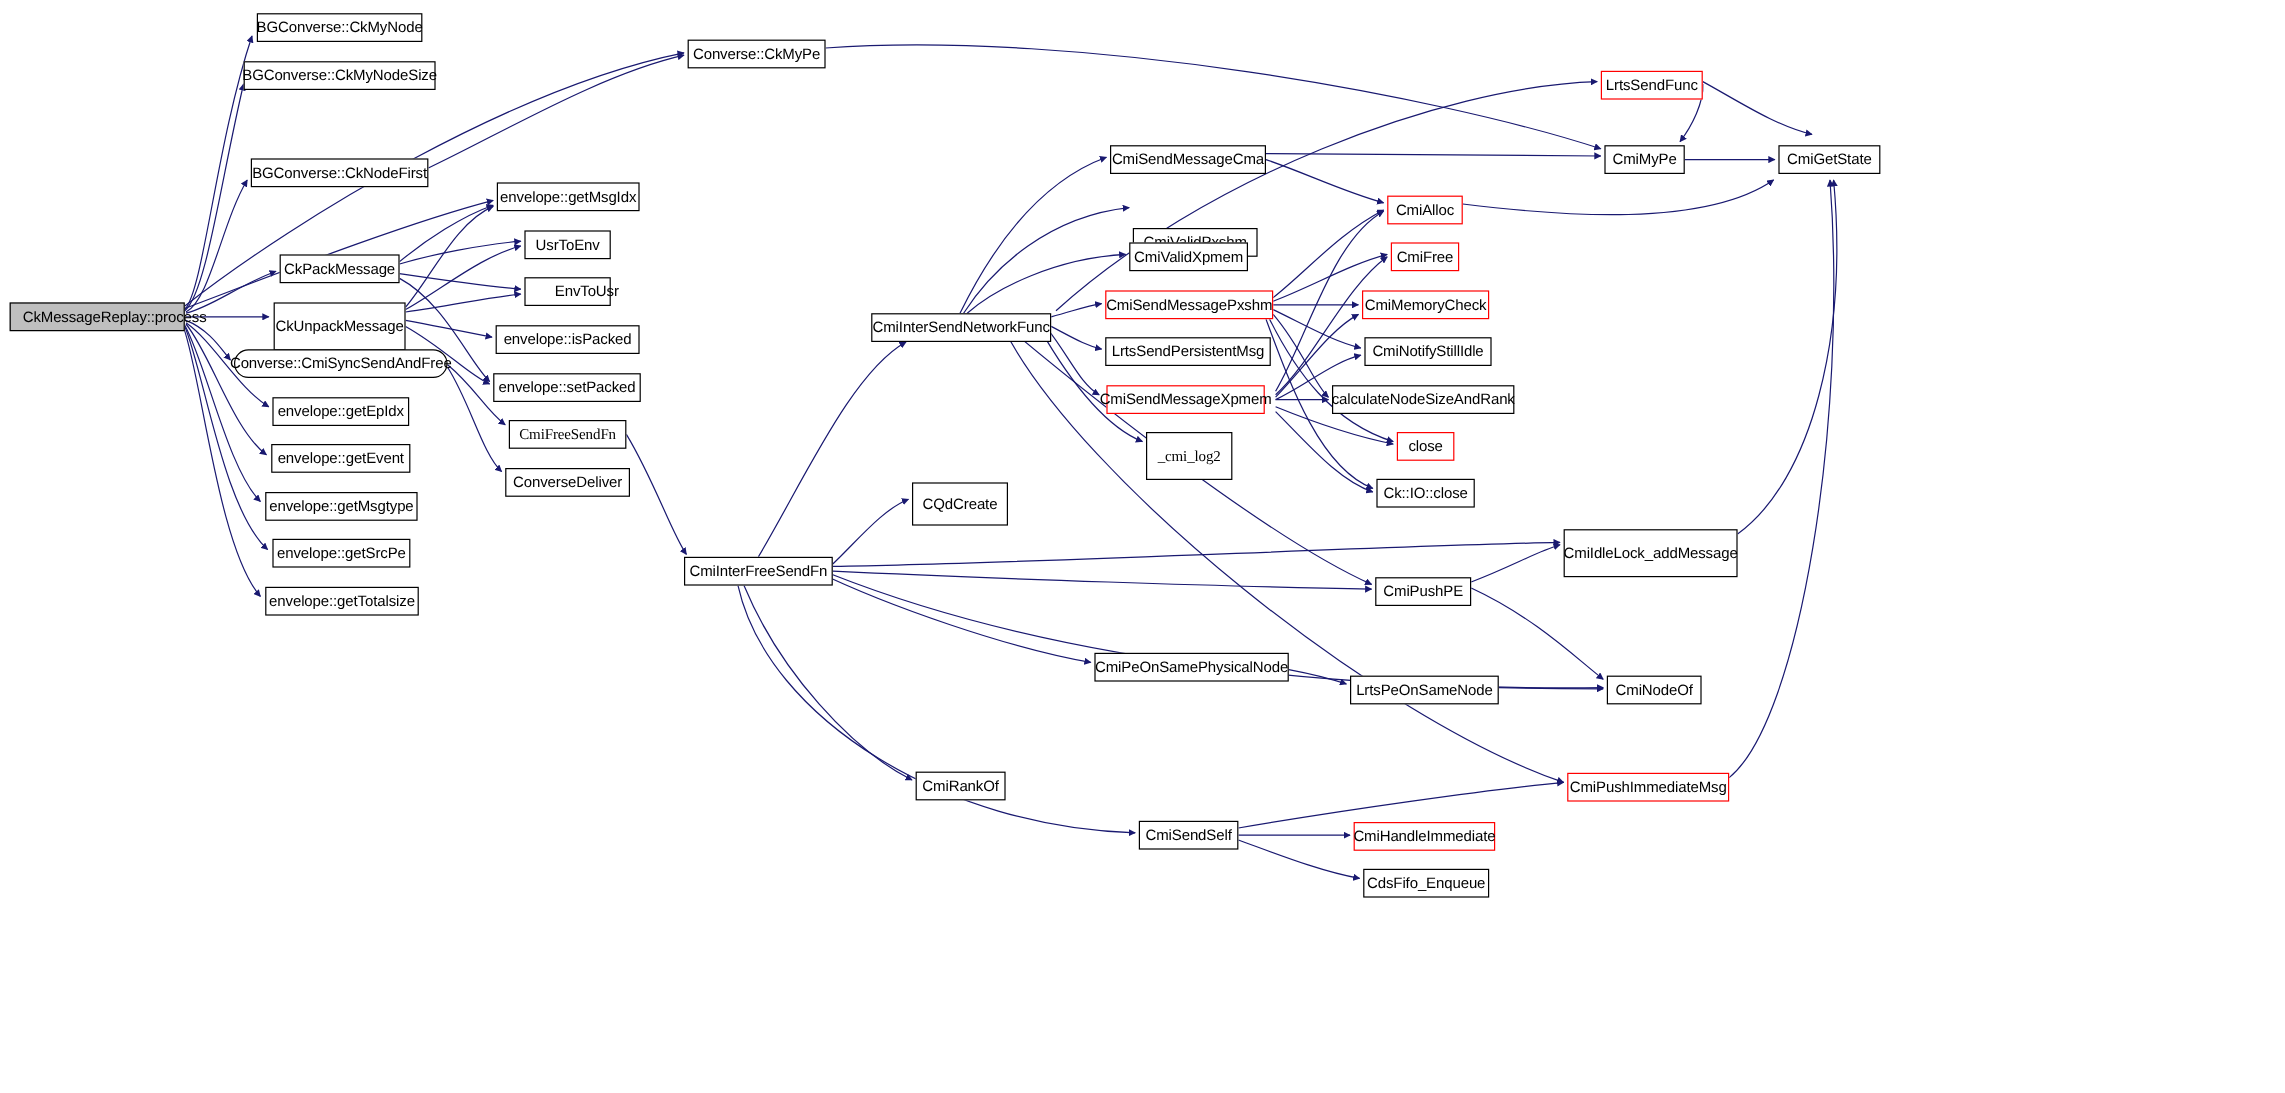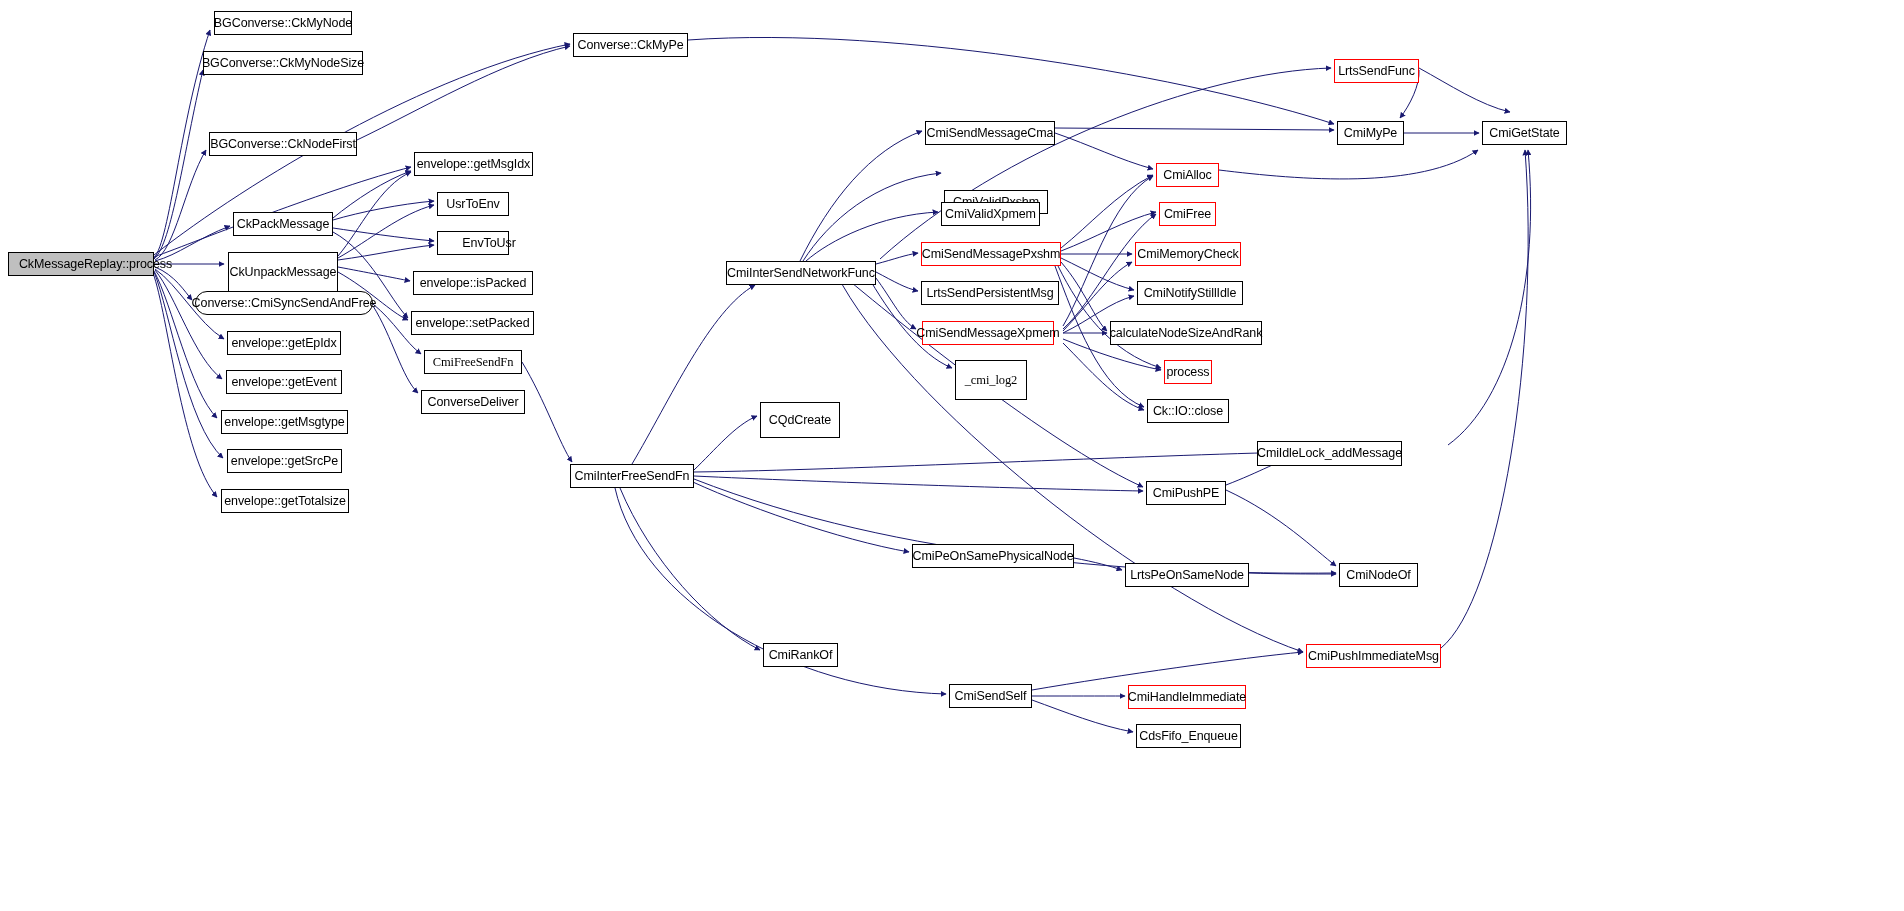--- a/index.html
+++ b/index.html
@@ -164,23 +164,23 @@
       <div class="node" style="left: 570px; top: 464px; width: 124px; height: 24px;">CmiInterFreeSendFn</div>
       <div class="node" style="left: 912px; top: 544px; width: 162px; height: 24px;">CmiPeOnSamePhysicalNode</div>
       <div class="node" style="left: 763px; top: 643px; width: 75px; height: 24px;">CmiRankOf</div>
       <div class="node" style="left: 949px; top: 684px; width: 83px; height: 24px;">CmiSendSelf</div>
       <div class="node" style="left: 1125px; top: 563px; width: 124px; height: 24px;">LrtsPeOnSameNode</div>
       <div class="node red" style="left: 1156px; top: 163px; width: 63px; height: 24px;">CmiAlloc</div>
       <div class="node red" style="left: 1159px; top: 202px; width: 57px; height: 24px;">CmiFree</div>
       <div class="node red" style="left: 1135px; top: 242px; width: 106px; height: 24px;">CmiMemoryCheck</div>
       <div class="node" style="left: 1137px; top: 281px; width: 106px; height: 24px;">CmiNotifyStillIdle</div>
       <div class="node" style="left: 1110px; top: 321px; width: 152px; height: 24px;">calculateNodeSizeAndRank</div>
-      <div class="node red" style="left: 1164px; top: 360px; width: 48px; height: 24px;">process</div>
+      <div class="node red" style="left: 1164px; top: 360px; width: 48px; height: 24px;">close</div>
       <div class="node" style="left: 1147px; top: 399px; width: 82px; height: 24px;">Ck::IO::close</div>
-      <div class="node" style="left: 1257px; top: 441px; width: 145px; height: 25px;">CmiIdleLock_addMessage</div>
+      <div class="node" style="left: 1303px; top: 441px; width: 145px; height: 40px;">CmiIdleLock_addMessage</div>
       <div class="node" style="left: 1146px; top: 481px; width: 80px; height: 24px;">CmiPushPE</div>
       <div class="node" style="left: 1339px; top: 563px; width: 79px; height: 24px;">CmiNodeOf</div>
       <div class="node red" style="left: 1306px; top: 644px; width: 135px; height: 24px;">CmiPushImmediateMsg</div>
       <div class="node red" style="left: 1128px; top: 685px; width: 118px; height: 24px;">CmiHandleImmediate</div>
       <div class="node" style="left: 1136px; top: 724px; width: 105px; height: 24px;">CdsFifo_Enqueue</div>
       <div class="node red" style="left: 1334px; top: 59px; width: 85px; height: 24px;">LrtsSendFunc</div>
       <div class="node" style="left: 1337px; top: 121px; width: 67px; height: 24px;">CmiMyPe</div>
       <div class="node" style="left: 1482px; top: 121px; width: 85px; height: 24px;">CmiGetState</div>
     </div>
 </div>

